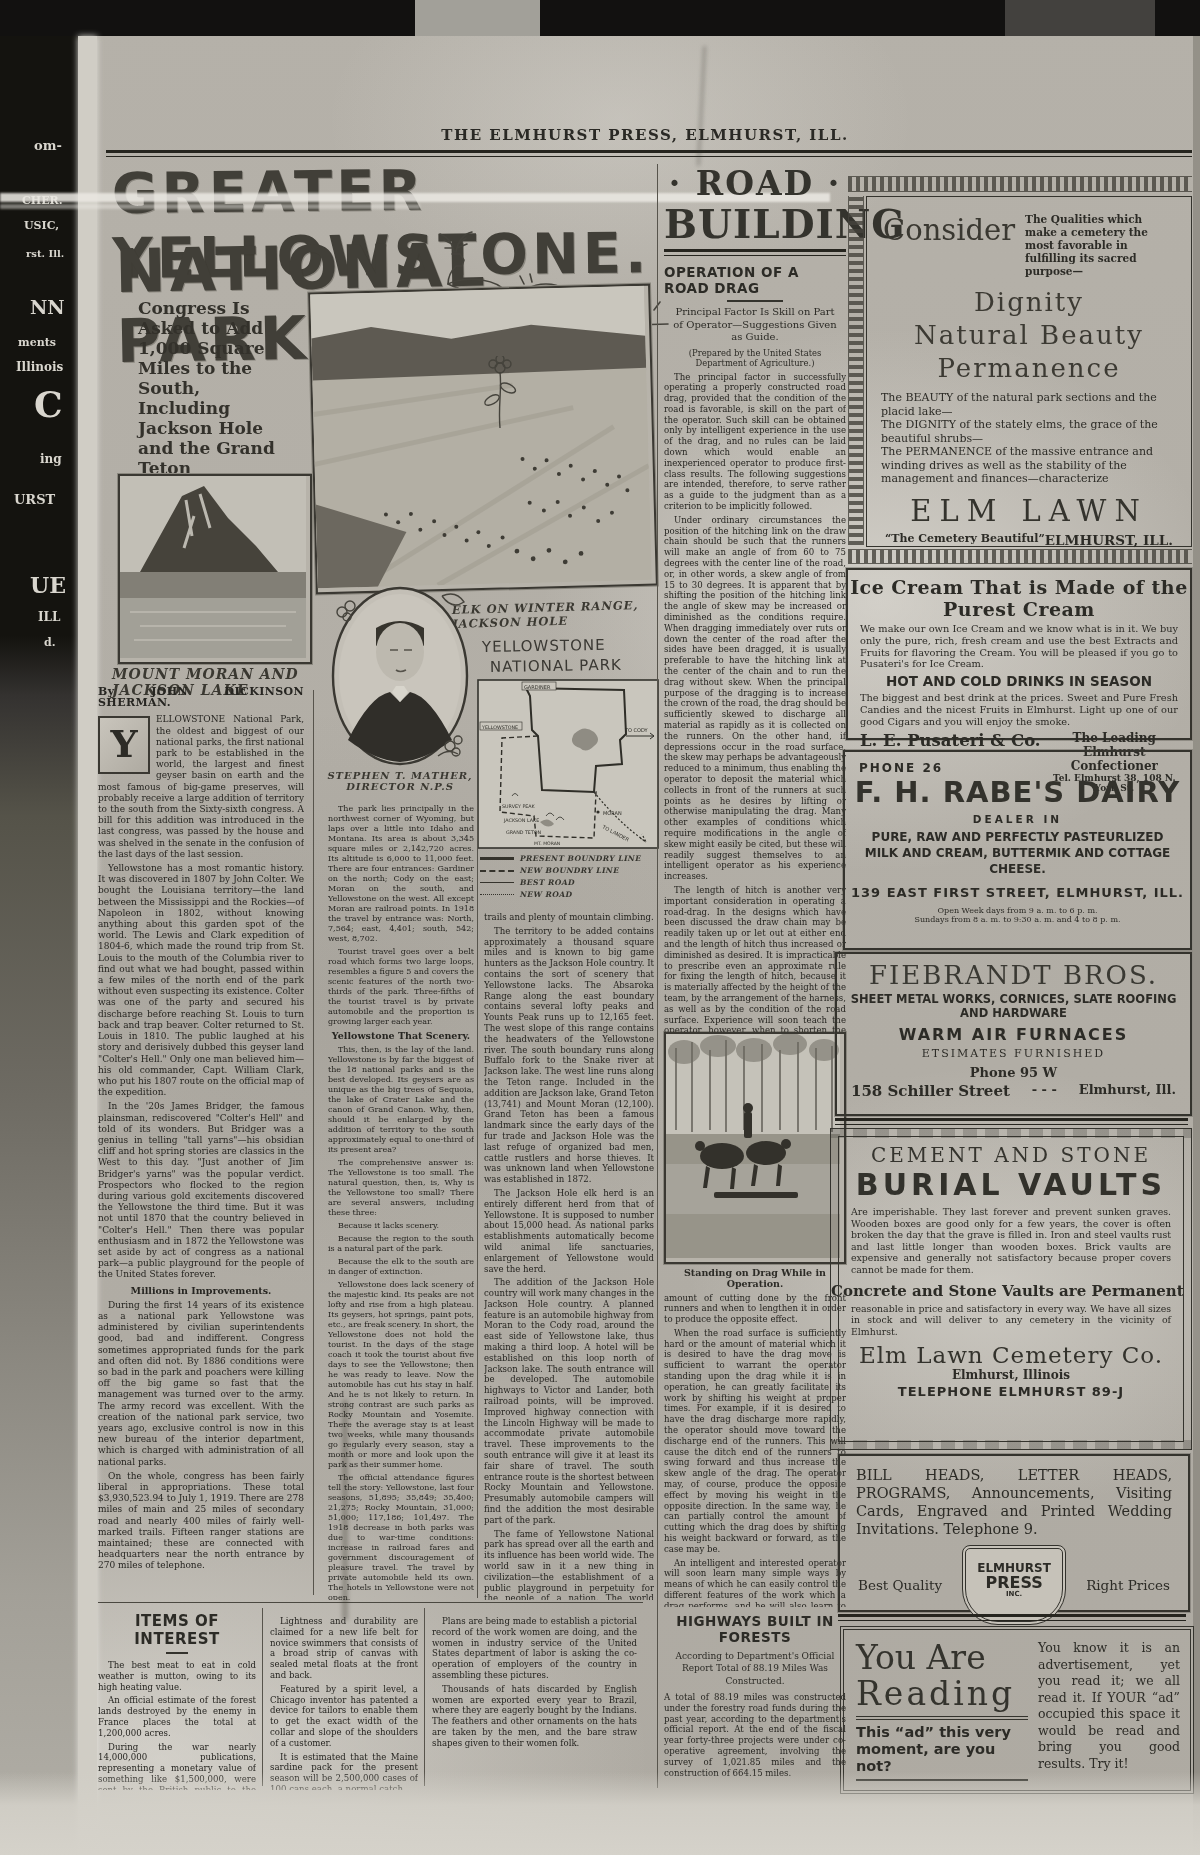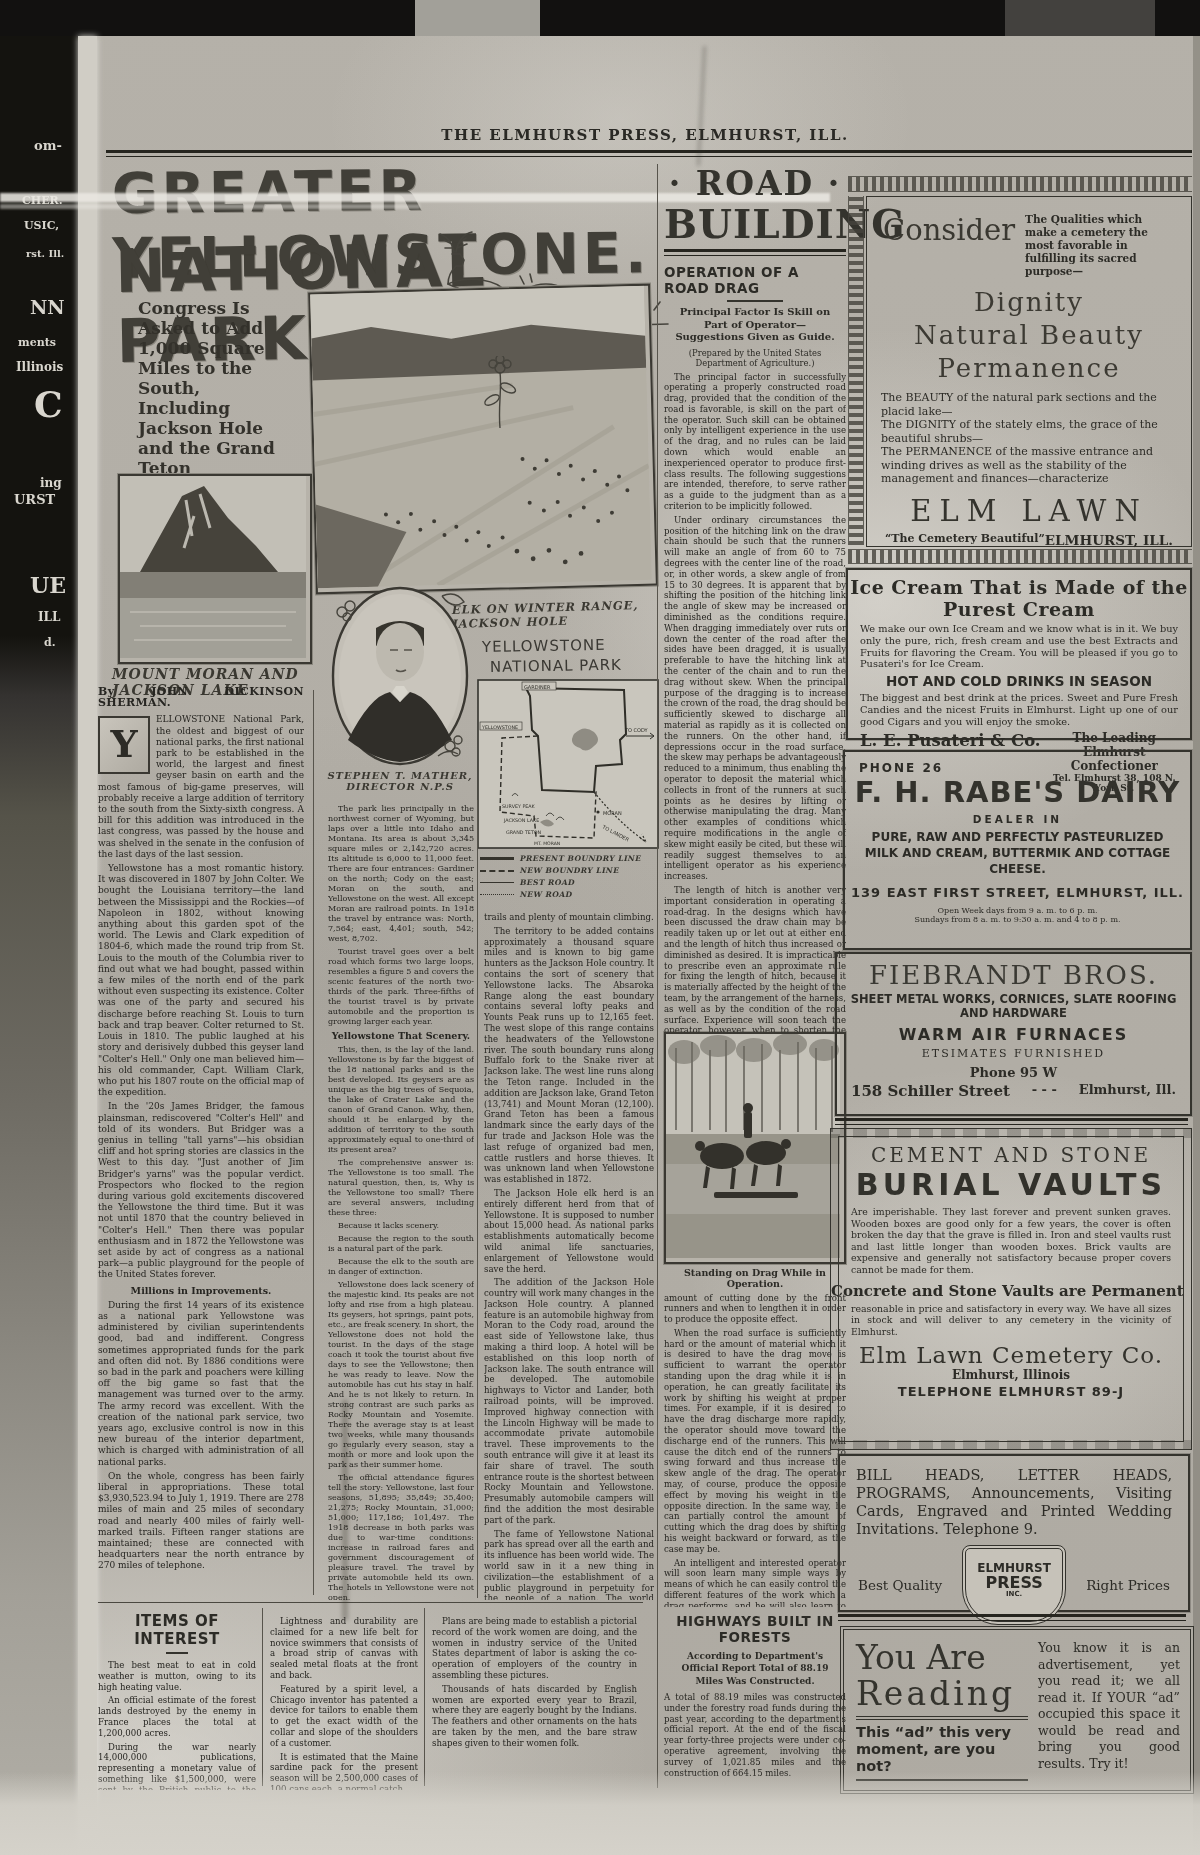--- a/index.html
+++ b/index.html
@@ -44,21 +44,21 @@
   .colsub{text-align:center;font-weight:bold;font-size:9.5px;margin:4px 0;}
   .dropcap{float:left;width:48px;height:54px;border:2px solid #3a3832;margin:2px 6px 0 0;text-align:center;
     font-size:38px;line-height:52px;font-weight:bold;color:#2d2c27;
     background:linear-gradient(135deg,#c9c5bc,#aeaaa1),repeating-linear-gradient(45deg,#00000010 0 3px,transparent 3px 6px);}
   
   .roadcol{left:664px;top:164px;width:182px;}
   .roadh1{text-align:center;font-weight:bold;font-size:33px;letter-spacing:2px;color:#34332d;}
   .roadh2{text-align:center;font-weight:bold;font-size:39px;letter-spacing:1px;color:#34332d;line-height:42px;}
   .roadsub{font-weight:bold;font-size:13.5px;font-family:"DejaVu Sans",sans-serif;letter-spacing:.5px;margin-top:8px;}
   .smallrule{width:56px;height:2px;background:#34332d;margin:4px auto;}
-  .roaddeck{text-align:center;font-weight:bold;font-size:10px;line-height:12.5px;padding:0 8px;}
+  .roaddeck{text-align:center;font-weight:normal;font-size:10px;line-height:12.5px;padding:0 8px;}
   .roadcredit{text-align:center;font-size:8.4px;line-height:10px;margin-top:4px;}
   .clip{overflow:hidden;}
   .dragcap{text-align:center;font-weight:bold;font-size:9.5px;margin-top:3px;}
   
   .adbox{border:2px solid #34332d;box-shadow:0 0 0 1px rgba(90,88,80,.4);}
   .chain{background:repeating-linear-gradient(90deg,#45433c 0 4px,transparent 4px 8px);border-top:1px solid #45433c;border-bottom:1px solid #45433c;opacity:.8;}
   .chainv{background:repeating-linear-gradient(0deg,#45433c 0 4px,transparent 4px 8px);border-left:1px solid #45433c;border-right:1px solid #45433c;opacity:.8;}
   .elm-consider{font-size:29px;color:#3a3831;}
   .elm-qual{font-size:10.5px;line-height:13px;font-weight:bold;}
   .elm-d{text-align:center;font-size:26px;letter-spacing:2px;color:#3c3a33;line-height:33px;}
@@ -90,21 +90,21 @@
 
   <div class="abs edgestrip">
     <span style="left:34px;top:102px;font-size:13px">om-</span>
     <span style="left:22px;top:158px;font-size:11px">CHER.</span>
     <span style="left:24px;top:183px;font-size:11px">USIC,</span>
     <span style="left:26px;top:212px;font-size:10px">rst. Ill.</span>
     <span style="left:30px;top:260px;font-size:19px">NN</span>
     <span style="left:18px;top:300px;font-size:11px">ments</span>
     <span style="left:16px;top:324px;font-size:12px">Illinois</span>
     <span style="left:34px;top:347px;font-size:36px">C</span>
-    <span style="left:40px;top:440px;font-size:12px">ing</span>
+    <span style="left:40px;top:416px;font-size:12px">ing</span>
     <span style="left:14px;top:456px;font-size:13px">URST</span>
     <span style="left:30px;top:536px;font-size:22px">UE</span>
     <span style="left:38px;top:574px;font-size:12px">ILL</span>
     <span style="left:44px;top:600px;font-size:11px">d.</span>
   </div>
   <div class="abs whiteband"></div>
   <div class="abs rightedge"></div>
 
   <div class="abs masthead">THE ELMHURST PRESS, ELMHURST, ILL.</div>
   <div class="abs ruledbl" style="left:106px;top:150px;width:1086px"></div>

